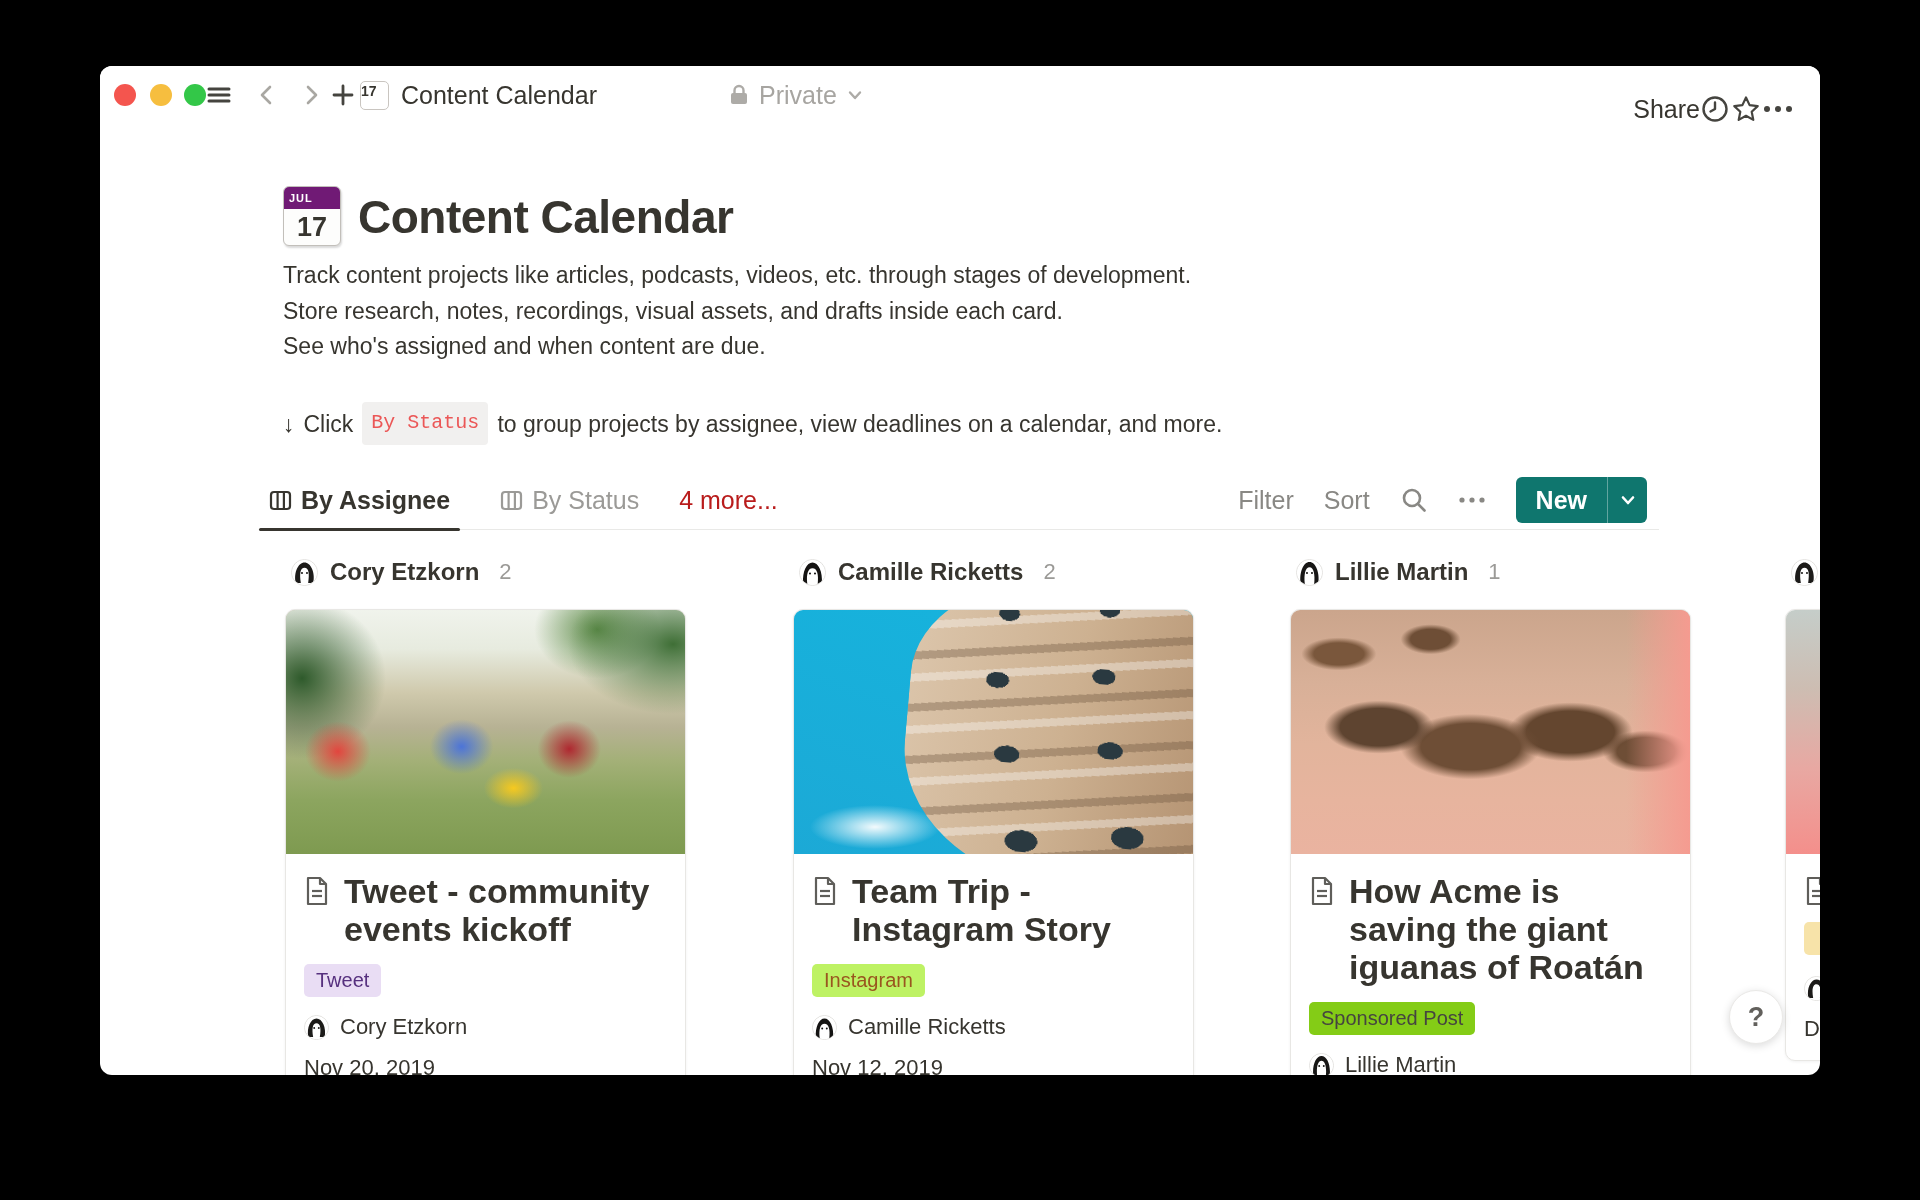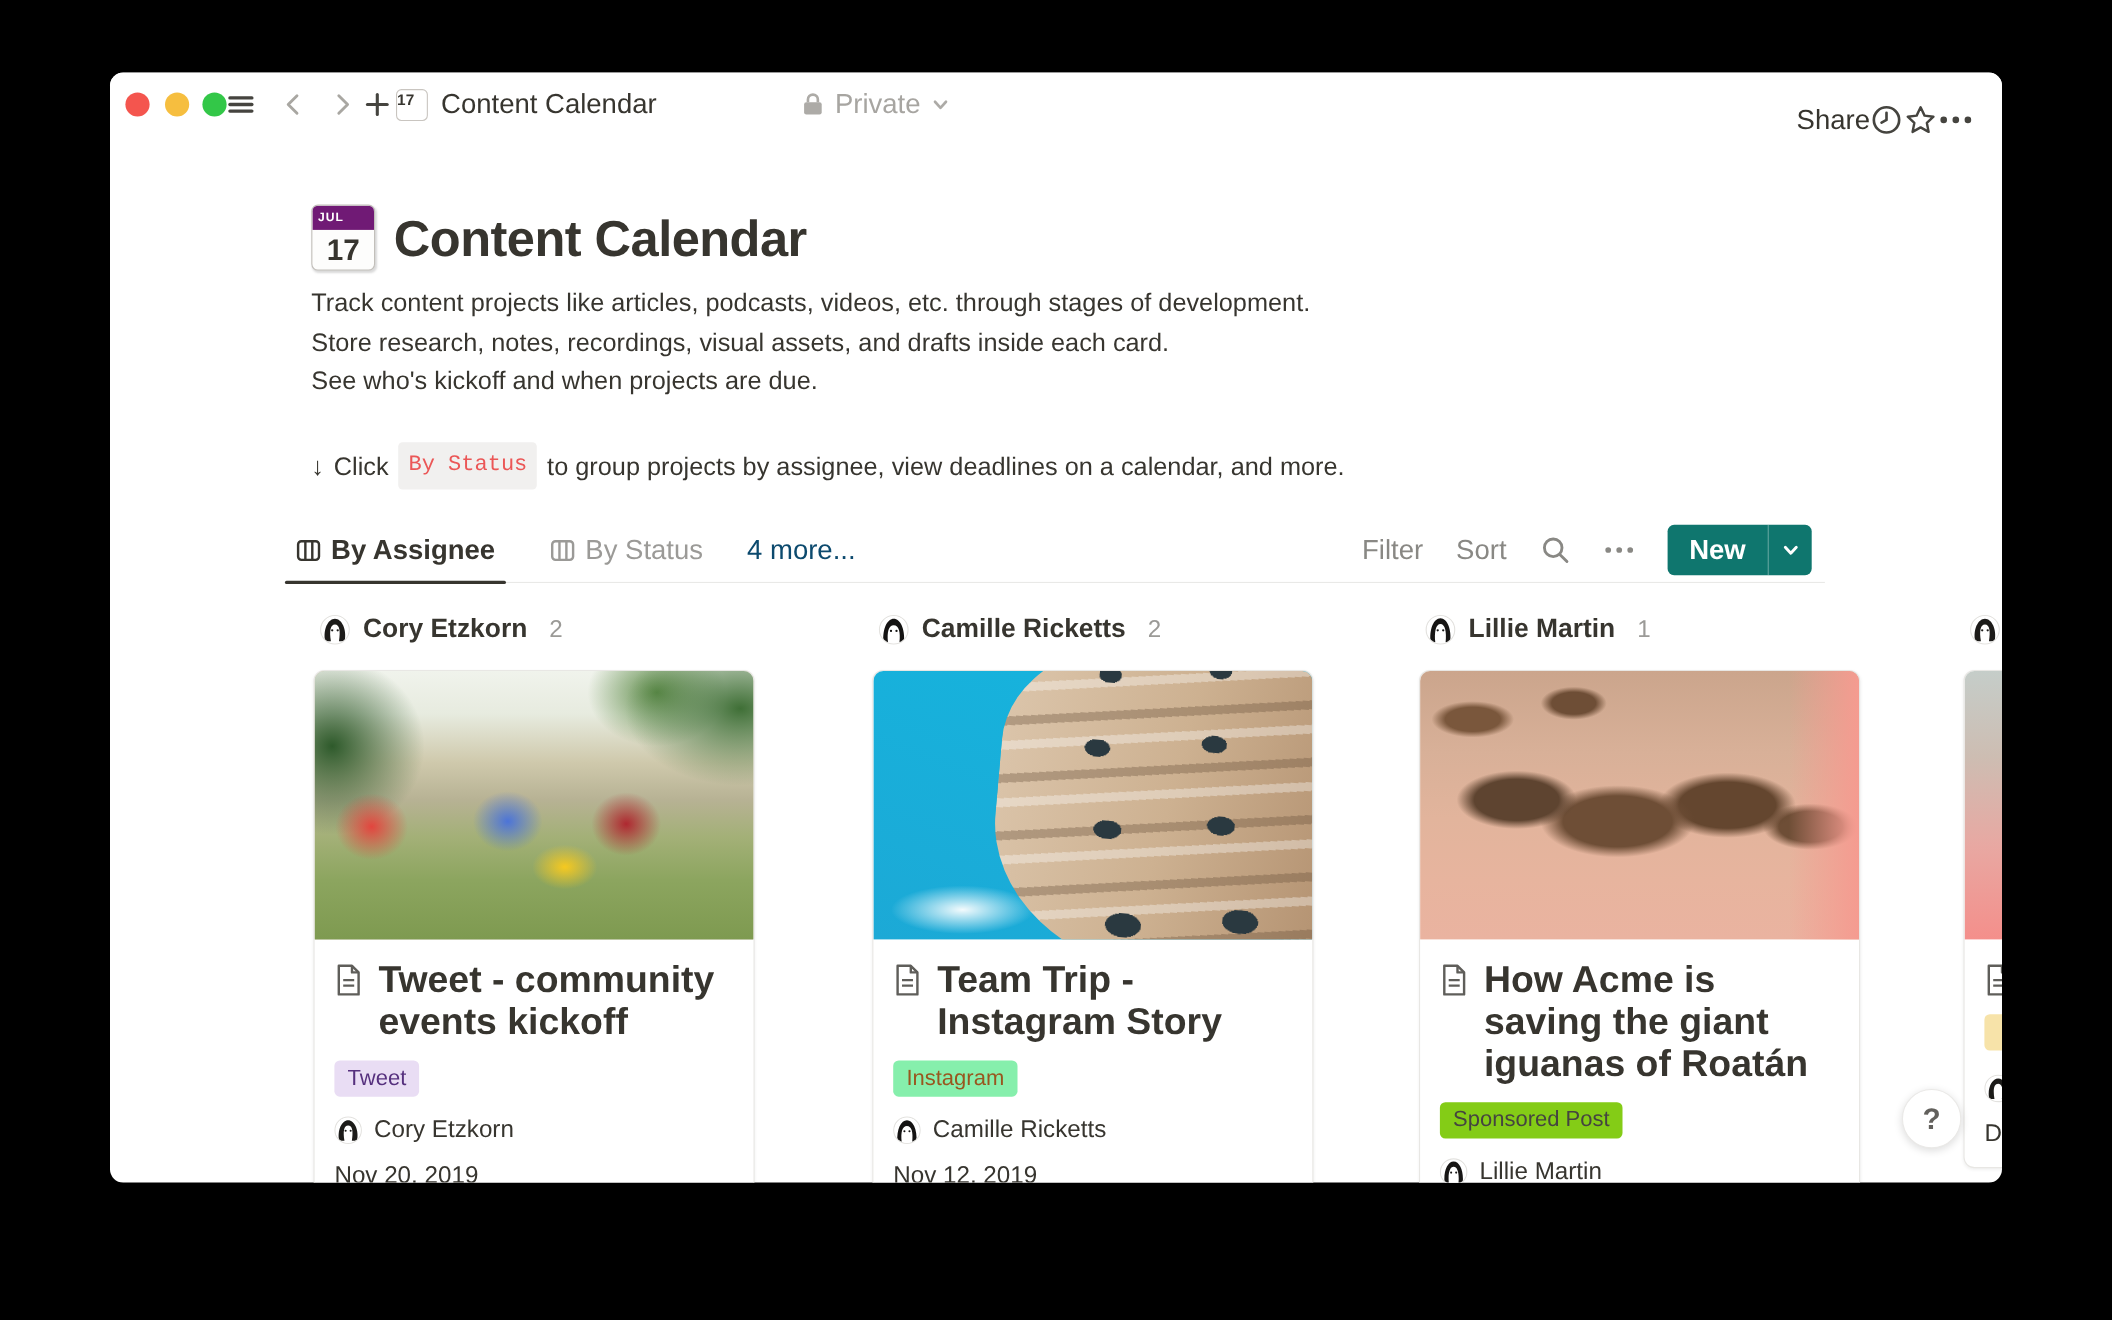--- a/index.html
+++ b/index.html
@@ -44,21 +44,21 @@
   .code-pill { font-family:"Liberation Mono","DejaVu Sans Mono",monospace; font-size:20px; color:#EB5757;
     background:#F1F0EF; border-radius:4px; padding:3px 9px 4px; }
 
   
   .viewbar { position:absolute; left:159px; top:404px; width:1400px; height:60px; border-bottom:1px solid #E9E9E7; }
   .tabs { position:absolute; left:0; top:0; height:60px; display:flex; align-items:center; gap:30px; }
   .tab { display:flex; align-items:center; gap:9px; height:60px; padding:0 10px; cursor:pointer; position:relative; }
   .tab-label { font-size:25px; font-weight:500; color:#9B9A97; }
   .tab.active .tab-label { color:#37352F; font-weight:600; }
   .tab.active::after { content:""; position:absolute; left:0; right:0; bottom:-1px; height:3px; background:#37352F; border-radius:2px; }
-  .more-tabs { font-size:25px; color:#0c4a6e; cursor:pointer; }
+  .more-tabs { font-size:25px; color:#b91c1c; cursor:pointer; }
   .view-controls { position:absolute; right:12px; top:0; height:60px; display:flex; align-items:center; gap:30px; }
   .txt-btn { font-size:25px; color:#898884; cursor:pointer; }
   .icon-btn { display:flex; align-items:center; justify-content:center; cursor:pointer; }
   .new-btn { display:flex; align-items:stretch; height:46px; border-radius:6px; overflow:hidden; cursor:pointer; }
   .new-main { padding:0 20px; display:flex; align-items:center; color:#fff; font-size:25px; font-weight:700; }
   .new-split { width:40px; display:flex; align-items:center; justify-content:center; border-left:1px solid rgba(255,255,255,.35); }
 
   
   .column { position:absolute; top:490px; width:401px; }
   .col-head { display:flex; align-items:center; gap:12px; height:32px; padding-left:6px; }
@@ -205,21 +205,21 @@
 
     <div class="page-icon">
       <div class="pi-top">JUL</div>
       <div class="pi-day">17</div>
     </div>
     <h1 class="page-title">Content Calendar</h1>
 
     <div class="desc">
       <div>Track content projects like articles, podcasts, videos, etc. through stages of development.</div>
       <div>Store research, notes, recordings, visual assets, and drafts inside each card.</div>
-      <div>See who's kickoff and when projects are due.</div>
+      <div>See who's assigned and when content are due.</div>
     </div>
 
     <div class="callout">
       <span>↓</span>
       <span>Click</span>
       <span class="code-pill">By Status</span>
       <span>to group projects by assignee, view deadlines on a calendar, and more.</span>
     </div>
 
     <div class="viewbar">
@@ -329,21 +329,21 @@
         <div class="card-body">
           <div class="card-title-row">
             <svg class="doc-ic" width="26" height="30" viewBox="0 0 26 30">
                 <path d="M4 2 h12 l6 6 v20 h-18 z" fill="none" stroke="#5F5E5A" stroke-width="2.2" stroke-linejoin="round"></path>
                 <path d="M16 2 v6 h6" fill="none" stroke="#5F5E5A" stroke-width="2.2" stroke-linejoin="round"></path>
                 <line x1="8" y1="15" x2="18" y2="15" stroke="#5F5E5A" stroke-width="2.2"></line>
                 <line x1="8" y1="20" x2="18" y2="20" stroke="#5F5E5A" stroke-width="2.2"></line>
               </svg>
             <span class="card-title">Team Trip - Instagram Story</span>
           </div>
-          <span class="tag" style="background-color: #86efac; color: rgb(153, 86, 31);">Instagram</span>
+          <span class="tag" style="background-color: #bef264; color: rgb(153, 86, 31);">Instagram</span>
           <div class="person">
             <span class="avatar">
                 <svg viewBox="0 0 24 24">
                   <circle cx="12" cy="12" r="12" fill="#fff"></circle>
                   <path d="M3 23 C2 11 6.5 2.5 12 2.5 C17.5 2.5 22 11 21 23 L17 23 C18 14 16.5 8 12 8 C7.5 8 6 14 7 23 Z" fill="#141312"></path>
                   <circle cx="9.6" cy="13" r="1" fill="#141312"></circle>
                   <circle cx="14.4" cy="13" r="1" fill="#141312"></circle>
                 </svg>
               </span>
             <span class="person-name">Camille Ricketts</span>

